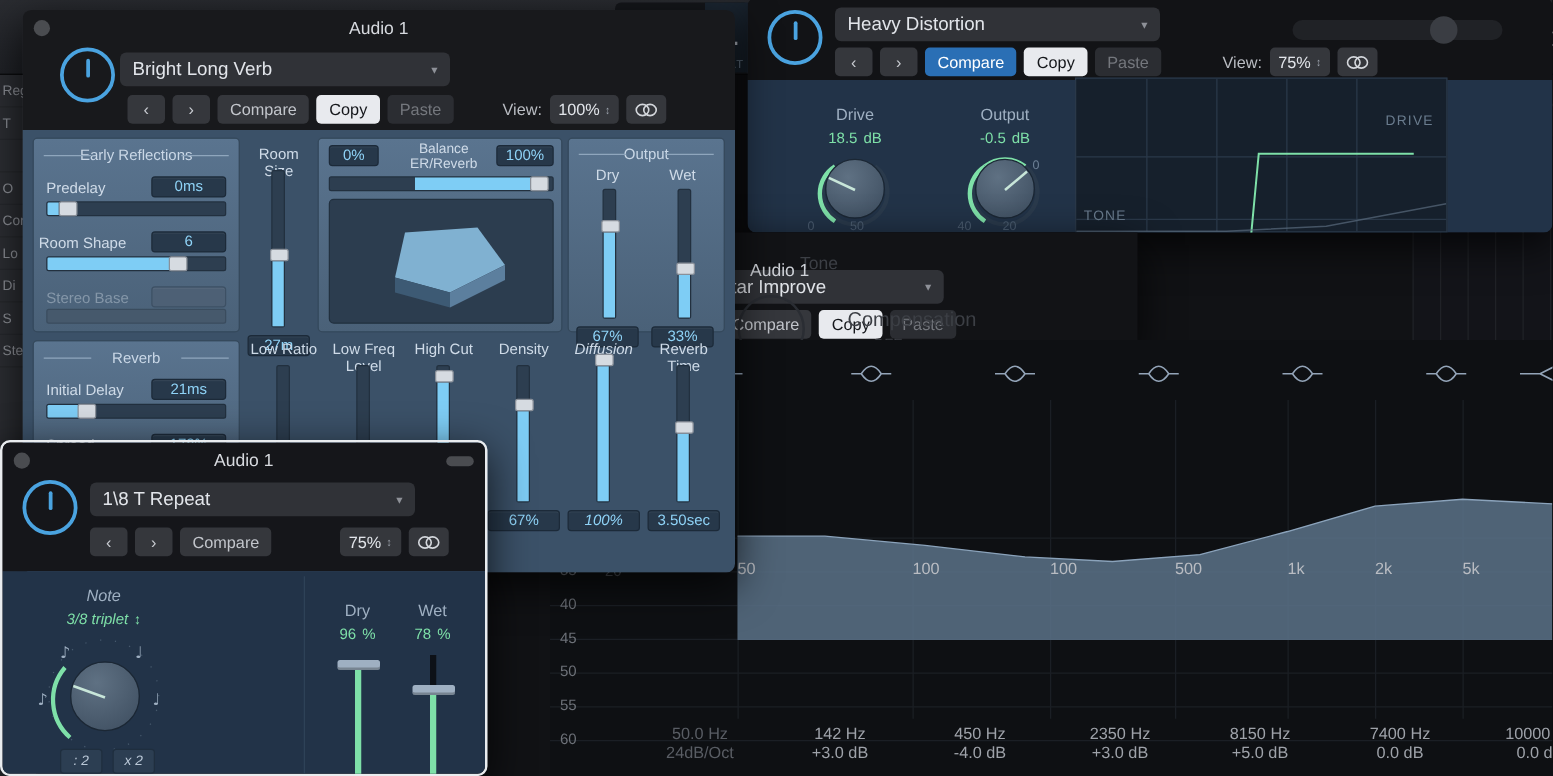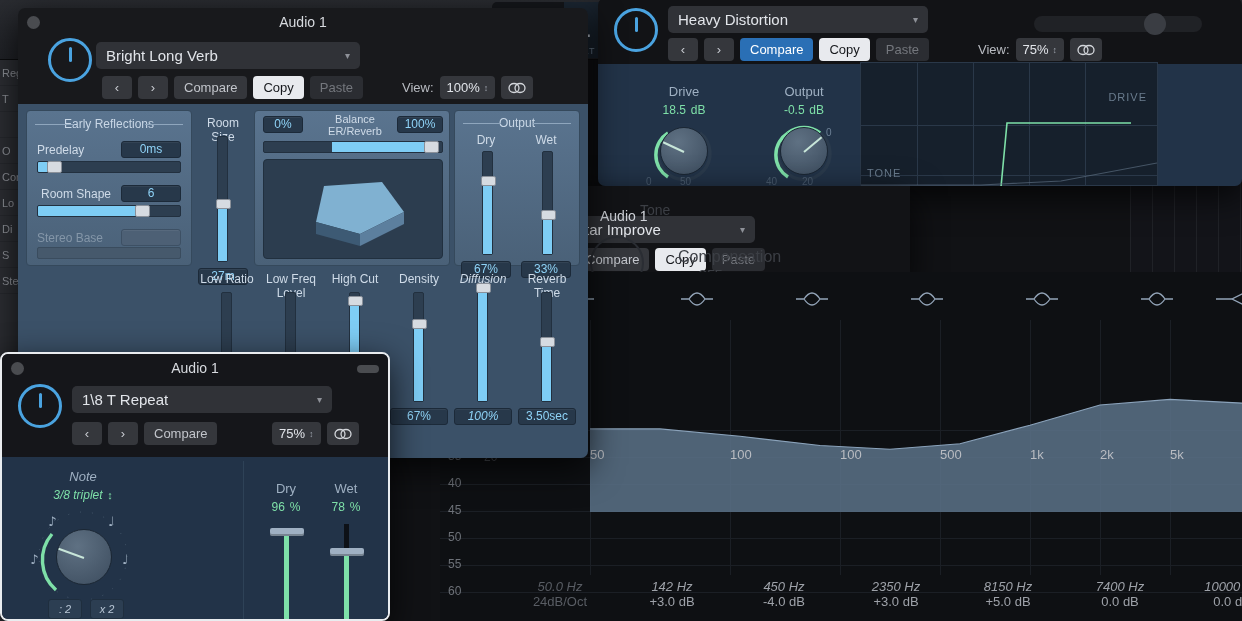--- a/index.html
+++ b/index.html
@@ -138,21 +138,21 @@
   .eq-handles { position:absolute; left:0; top:8px; width:100%; height:40px; }
   .eq-hd { position:absolute; top:8px; }
   .eq-grid { position:absolute; left:0; top:48px; right:0; bottom:46px; }
   .eq-v { position:absolute; top:0; bottom:0; width:1px; background:#1b1f25; }
   .eq-h { position:absolute; left:0; right:0; height:1px; background:#1b1f25; }
   .eq-fl { position:absolute; color:#b9bcc2; font-size:13px; }
   .eq-db { position:absolute; color:#6d7178; font-size:12px; left:8px; }
   .eq-curve { position:absolute; left:0; right:0; top:48px; height:120px; }
   .eq-foot { position:absolute; left:0; right:0; bottom:0; height:46px; }
   .eq-band { position:absolute; text-align:center; }
-  .eq-band .f { color:#9ea2a9; font-size:13px;font-style:italic; }
+  .eq-band .f { color:#9ea2a9; font-size:13px; }
   .eq-band .g { color:#9ea2a9; font-size:13px; }
   .eq-band.dim .f,.eq-band.dim .g { color:#595d64; }
   .audio1-lab { position:absolute; color:#cfd2d8; font-size:14px; }
 </style>
 </head>
 <body>
 
 <div id="root">
 
   <div class="bg">
@@ -488,21 +488,21 @@
     <div class="rv-body">
 
       <div class="panel" style="left:8px;top:6px;width:166px;height:156px;">
         <div class="grouplab" style="margin-top:6px;">Early Reflections</div>
         <div style="position:absolute;left:10px;top:32px;" class="prm-lab">Predelay</div>
         <div class="numfield" style="position:absolute;left:94px;top:30px;width:60px;">0ms</div>
         <div class="hslider" style="position:absolute;left:10px;top:50px;width:144px;">
           <div class="hfill" style="width:6%"></div>
             <div class="hthumb" style="left:6%"></div>
         </div>
-        <div style="position:absolute;left:14px;top:76px;" class="prm-lab">Room Shape</div>
+        <div style="position:absolute;left:4px;top:76px;" class="prm-lab">Room Shape</div>
         <div class="numfield" style="position:absolute;left:94px;top:74px;width:60px;">6</div>
         <div class="hslider" style="position:absolute;left:10px;top:94px;width:144px;">
           <div class="hfill" style="width:70%"></div>
             <div class="hthumb" style="left:68%"></div>
         </div>
         <div style="position:absolute;left:10px;top:120px;" class="prm-lab dis">Stereo Base</div>
         <div class="numfield dis" style="position:absolute;left:94px;top:118px;width:60px;background:#4d6075;border-color:#3d5064;"></div>
         <div class="hslider dis" style="position:absolute;left:10px;top:136px;width:144px;"></div>
       </div>
 
@@ -544,20 +544,31 @@
         </div>
         <div class="numfield" style="position:absolute;left:6px;top:150px;width:50px;">67%</div>
         <div class="vtitle" style="position:absolute;left:68px;top:22px;width:46px;">Wet</div>
         <div class="vslider" style="position:absolute;left:87px;top:40px;height:104px;">
           <div class="vfill" style="height:33%"></div>
             <div class="vthumb" style="bottom:33%"></div>
         </div>
         <div class="numfield" style="position:absolute;left:66px;top:150px;width:50px;">33%</div>
       </div>
 
+      <div class="panel" style="left:8px;top:168px;width:166px;height:120px;">
+        <div class="grouplab" style="margin-top:6px;">Reverb</div>
+        <div style="position:absolute;left:10px;top:32px;" class="prm-lab">Initial Delay</div>
+        <div class="numfield" style="position:absolute;left:94px;top:30px;width:60px;">21ms</div>
+        <div class="hslider" style="position:absolute;left:10px;top:50px;width:144px;">
+          <div class="hfill" style="width:18%"></div>
+            <div class="hthumb" style="left:17%"></div>
+        </div>
+        <div style="position:absolute;left:10px;top:76px;" class="prm-lab">Spread</div>
+        <div class="numfield" style="position:absolute;left:94px;top:74px;width:60px;">178%</div>
+      </div>
 
       <div id="rvbank" style="position:absolute;left:178px;top:168px;width:386px;height:180px;">
           <div style="position: absolute; left: 0px; top: 0px; width: 62px;">
             <div class="vtitle">Low Ratio</div>
             <div class="vslider" style="position:absolute;left:25px;top:20px;height:110px;">
               <div class="vfill" style="height:0%"></div>
             </div>
           </div>
           <div style="position: absolute; left: 64px; top: 0px; width: 62px;">
             <div class="vtitle">Low Freq Level</div>

